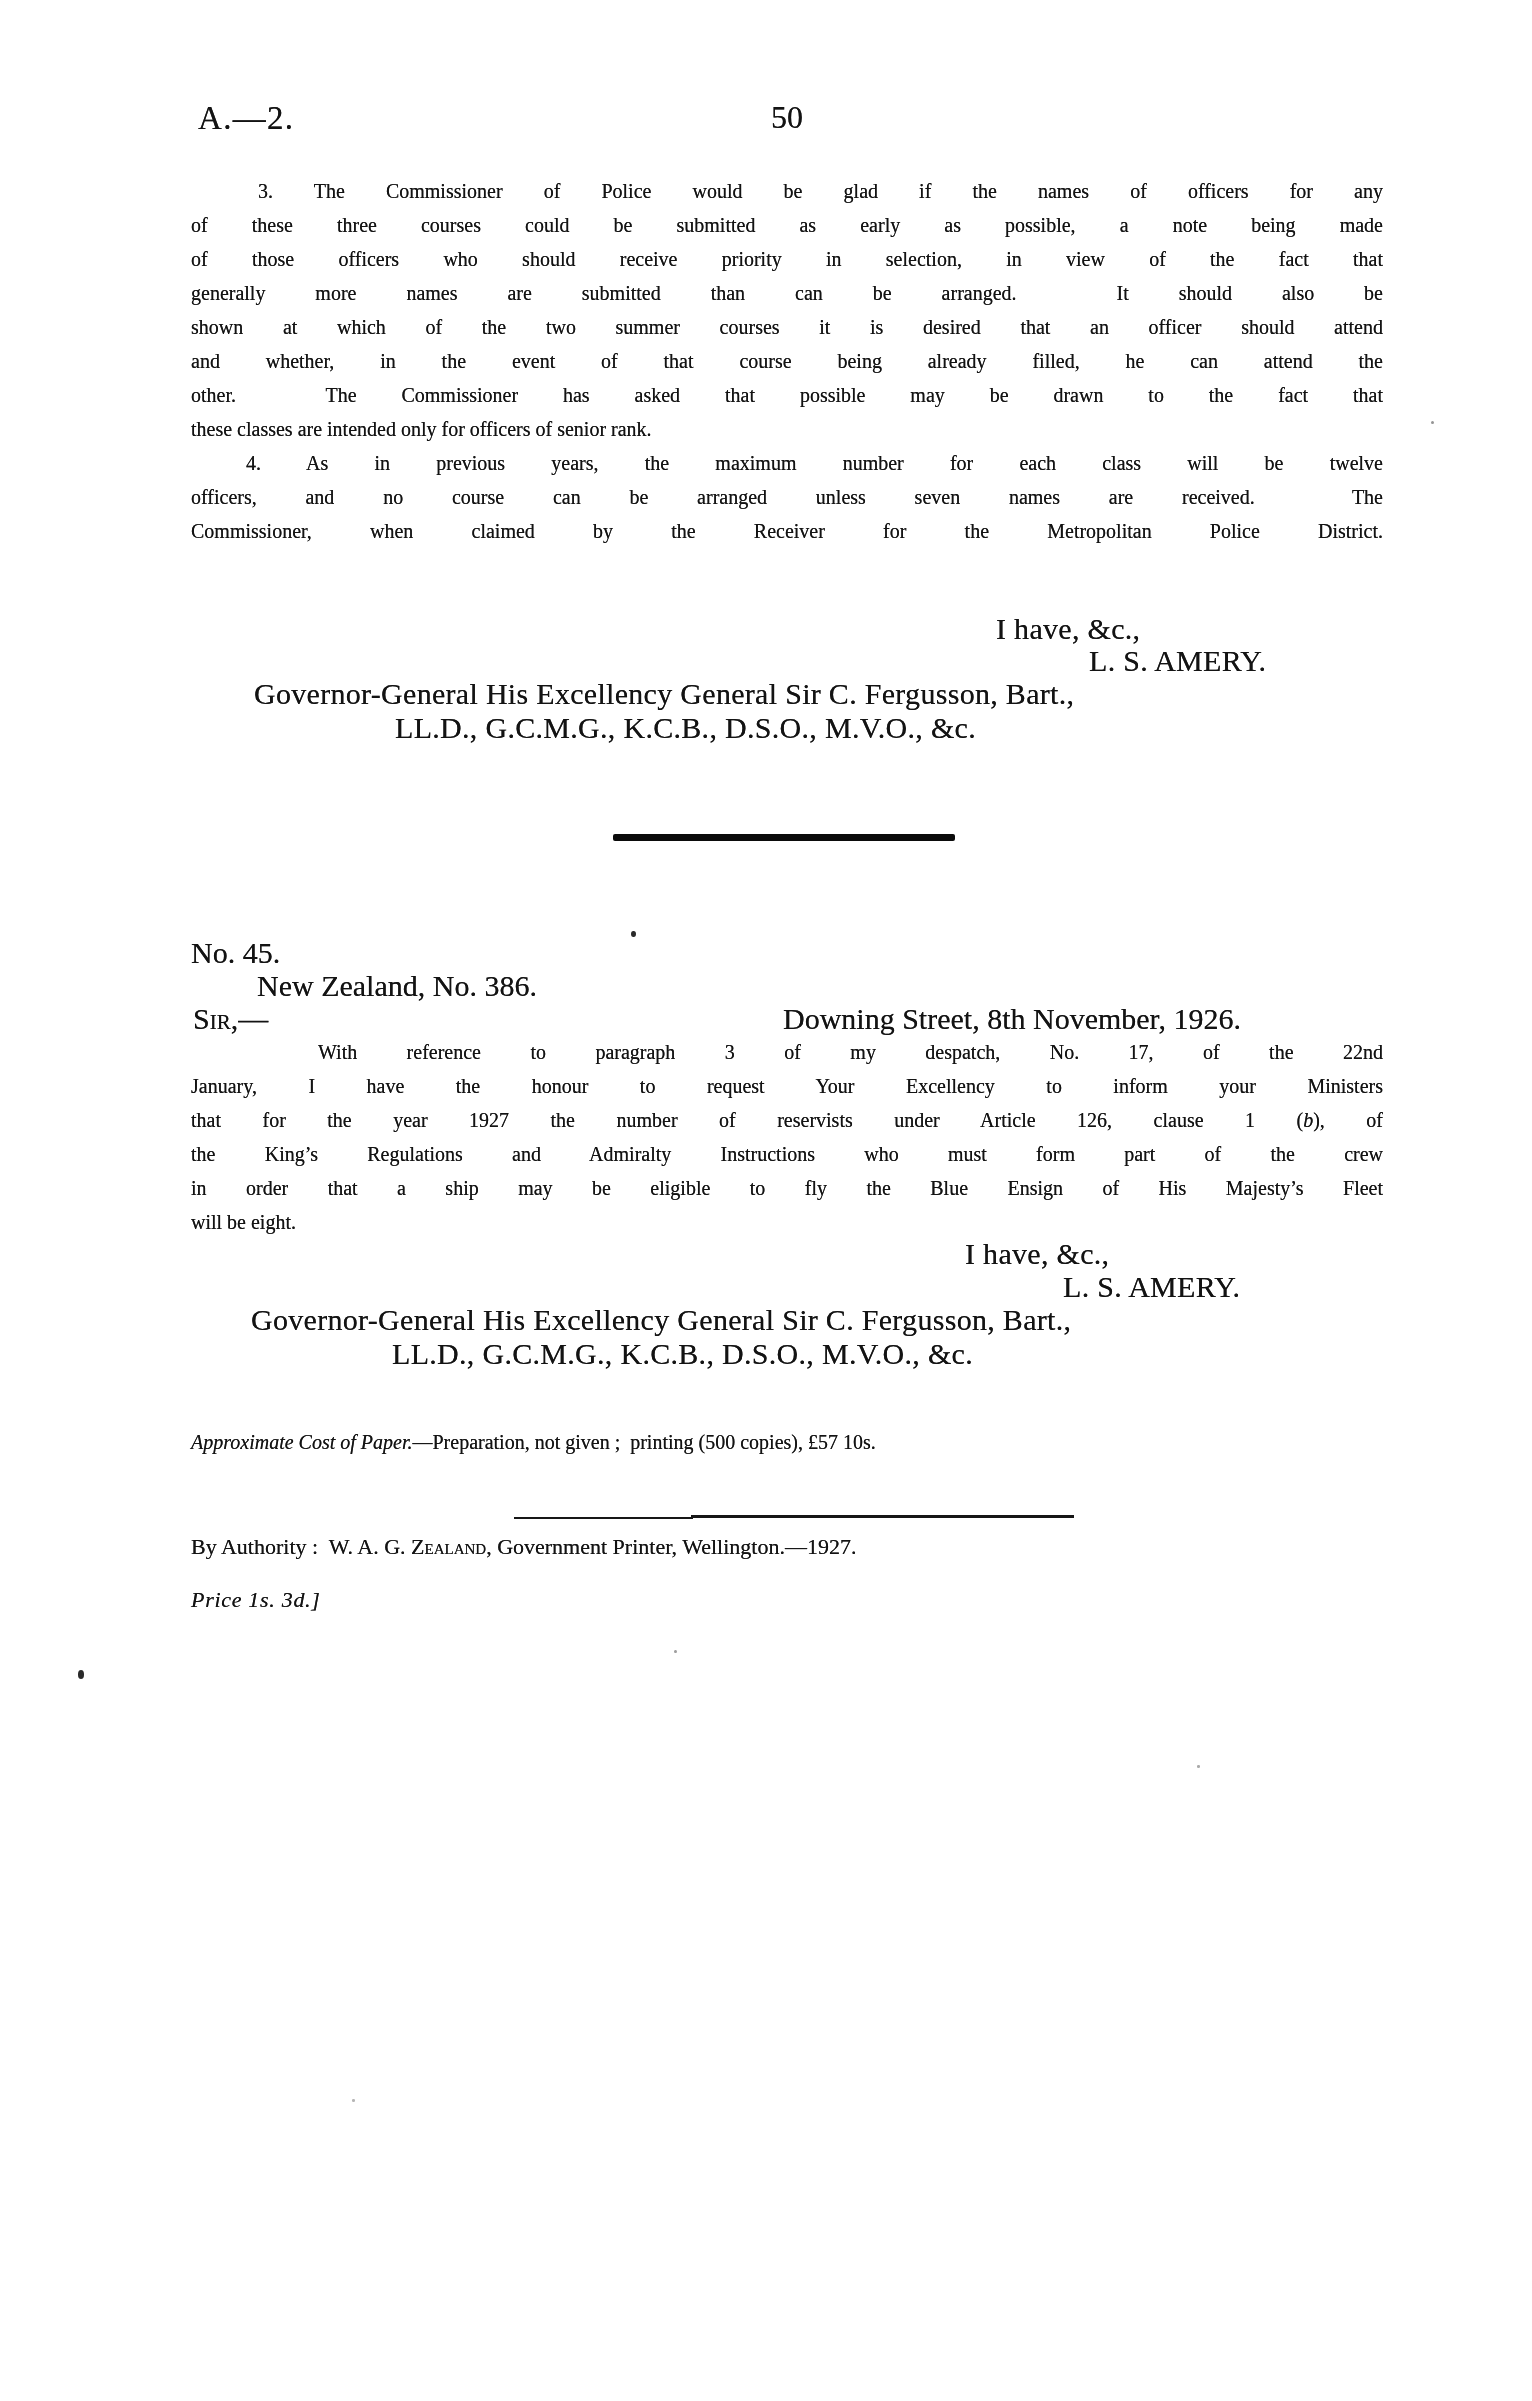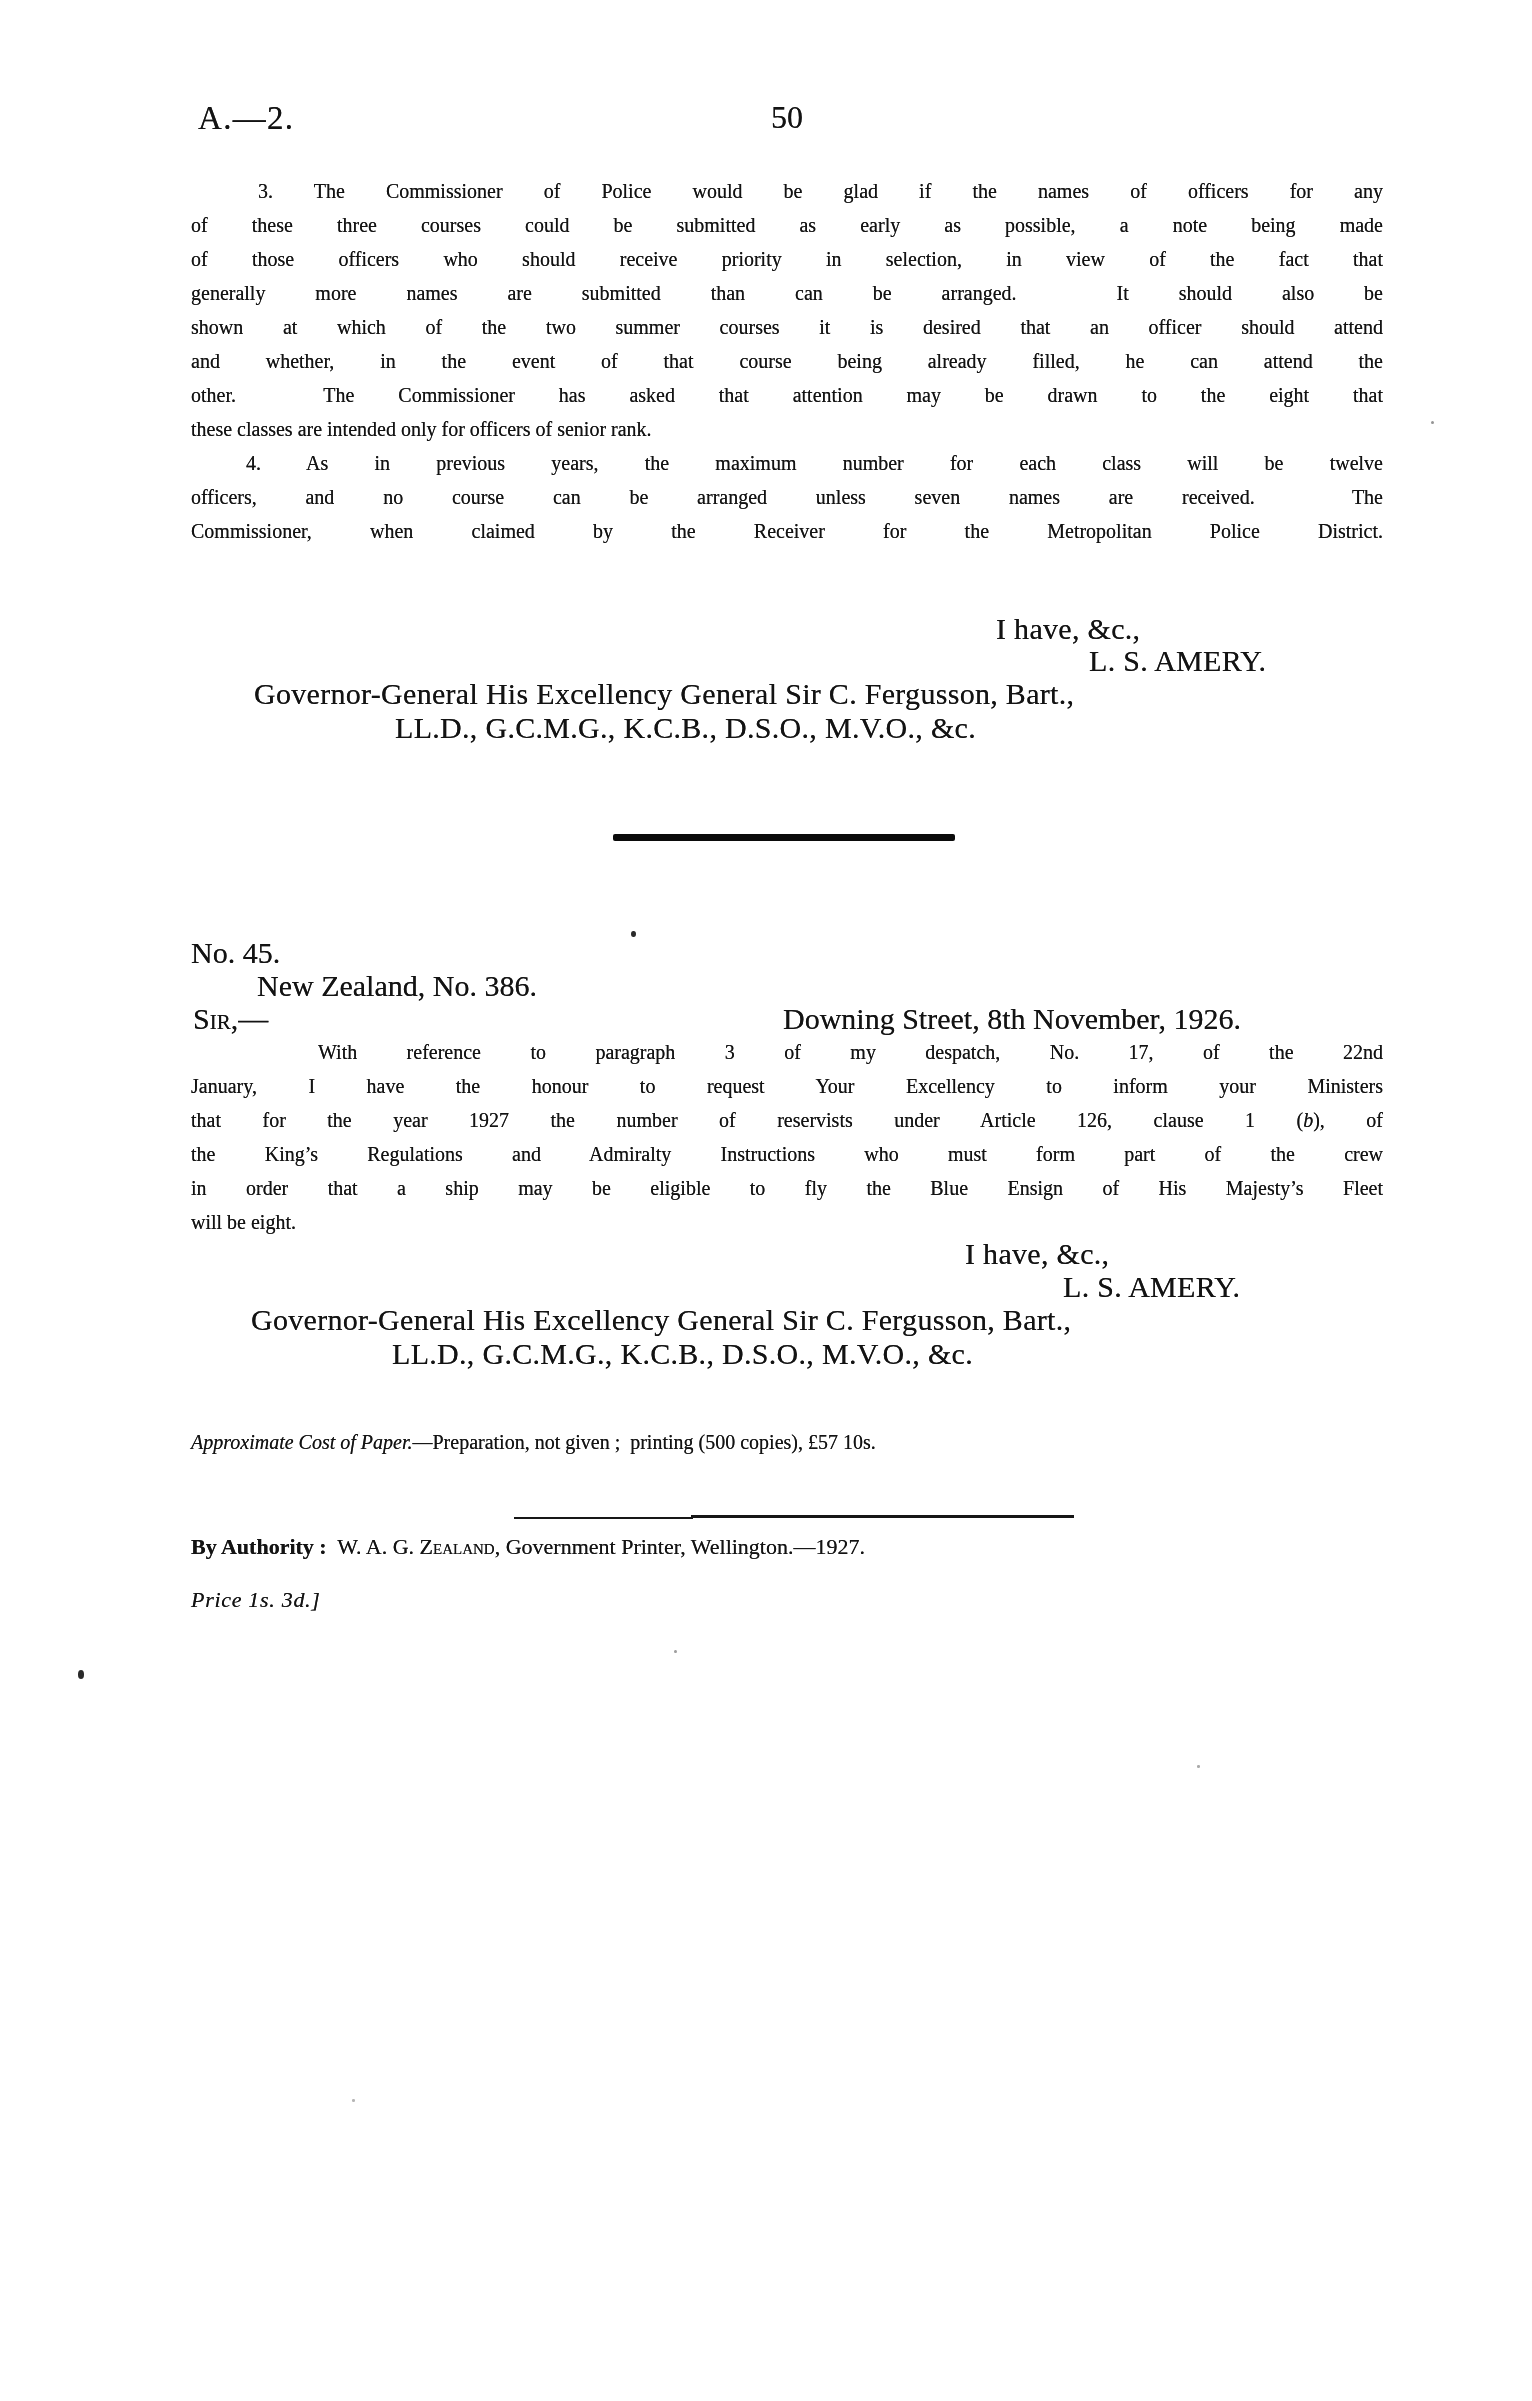--- a/index.html
+++ b/index.html
@@ -71,21 +71,21 @@
     font-size: 22px;
     line-height: 27px;
     white-space: pre-wrap;
   }
   .price {
     font-size: 22px;
     font-style: italic;
     letter-spacing: 0.7px;
   }
   .it { font-style: italic; }
-  .bold { font-weight: bold; }
+  .bold { font-weight: normal; }
   .sc { font-variant: small-caps; }
 
   .speck {
     position: absolute;
     background: #2a2a2a;
     border-radius: 50%;
   }
 </style>
 </head>
 <body>
@@ -95,21 +95,21 @@
   <div class="abs hdr-ref">A.—2.</div>
   <div class="abs hdr-num">50</div>
 
   <div class="abs col" style="top:174px">
     <div class="line indent-a">3. The Commissioner of Police would be glad if the names of officers for any</div>
     <div class="line">of these three courses could be submitted as early as possible, a note being made</div>
     <div class="line">of those officers who should receive priority in selection, in view of the fact that</div>
     <div class="line">generally more names are submitted than can be arranged.  It should also be</div>
     <div class="line">shown at which of the two summer courses it is desired that an officer should attend</div>
     <div class="line">and whether, in the event of that course being already filled, he can attend the</div>
-    <div class="line">other.  The Commissioner has asked that attention may be drawn to the eight that</div>
+    <div class="line">other.  The Commissioner has asked that possible may be drawn to the fact that</div>
     <div class="line last">these classes are intended only for officers of senior rank.</div>
     <div class="line indent-b">4. As in previous years, the maximum number for each class will be twelve</div>
     <div class="line">officers, and no course can be arranged unless seven names are received.  The</div>
     <div class="line">Commissioner, when claimed by the Receiver for the Metropolitan Police District.</div>
   </div>
 
   <div class="abs free sigblock" style="left:996px; top:612px">I have, &amp;c.,</div>
   <div class="abs free sigblock" style="left:1089px; top:644px">L. S. AMERY.</div>
   <div class="abs free sigblock" style="left:254px; top:677px">Governor-General His Excellency General Sir C. Fergusson, Bart.,</div>
   <div class="abs free sigblock" style="left:395px; top:711px">LL.D., G.C.M.G., K.C.B., D.S.O., M.V.O., &amp;c.</div>

